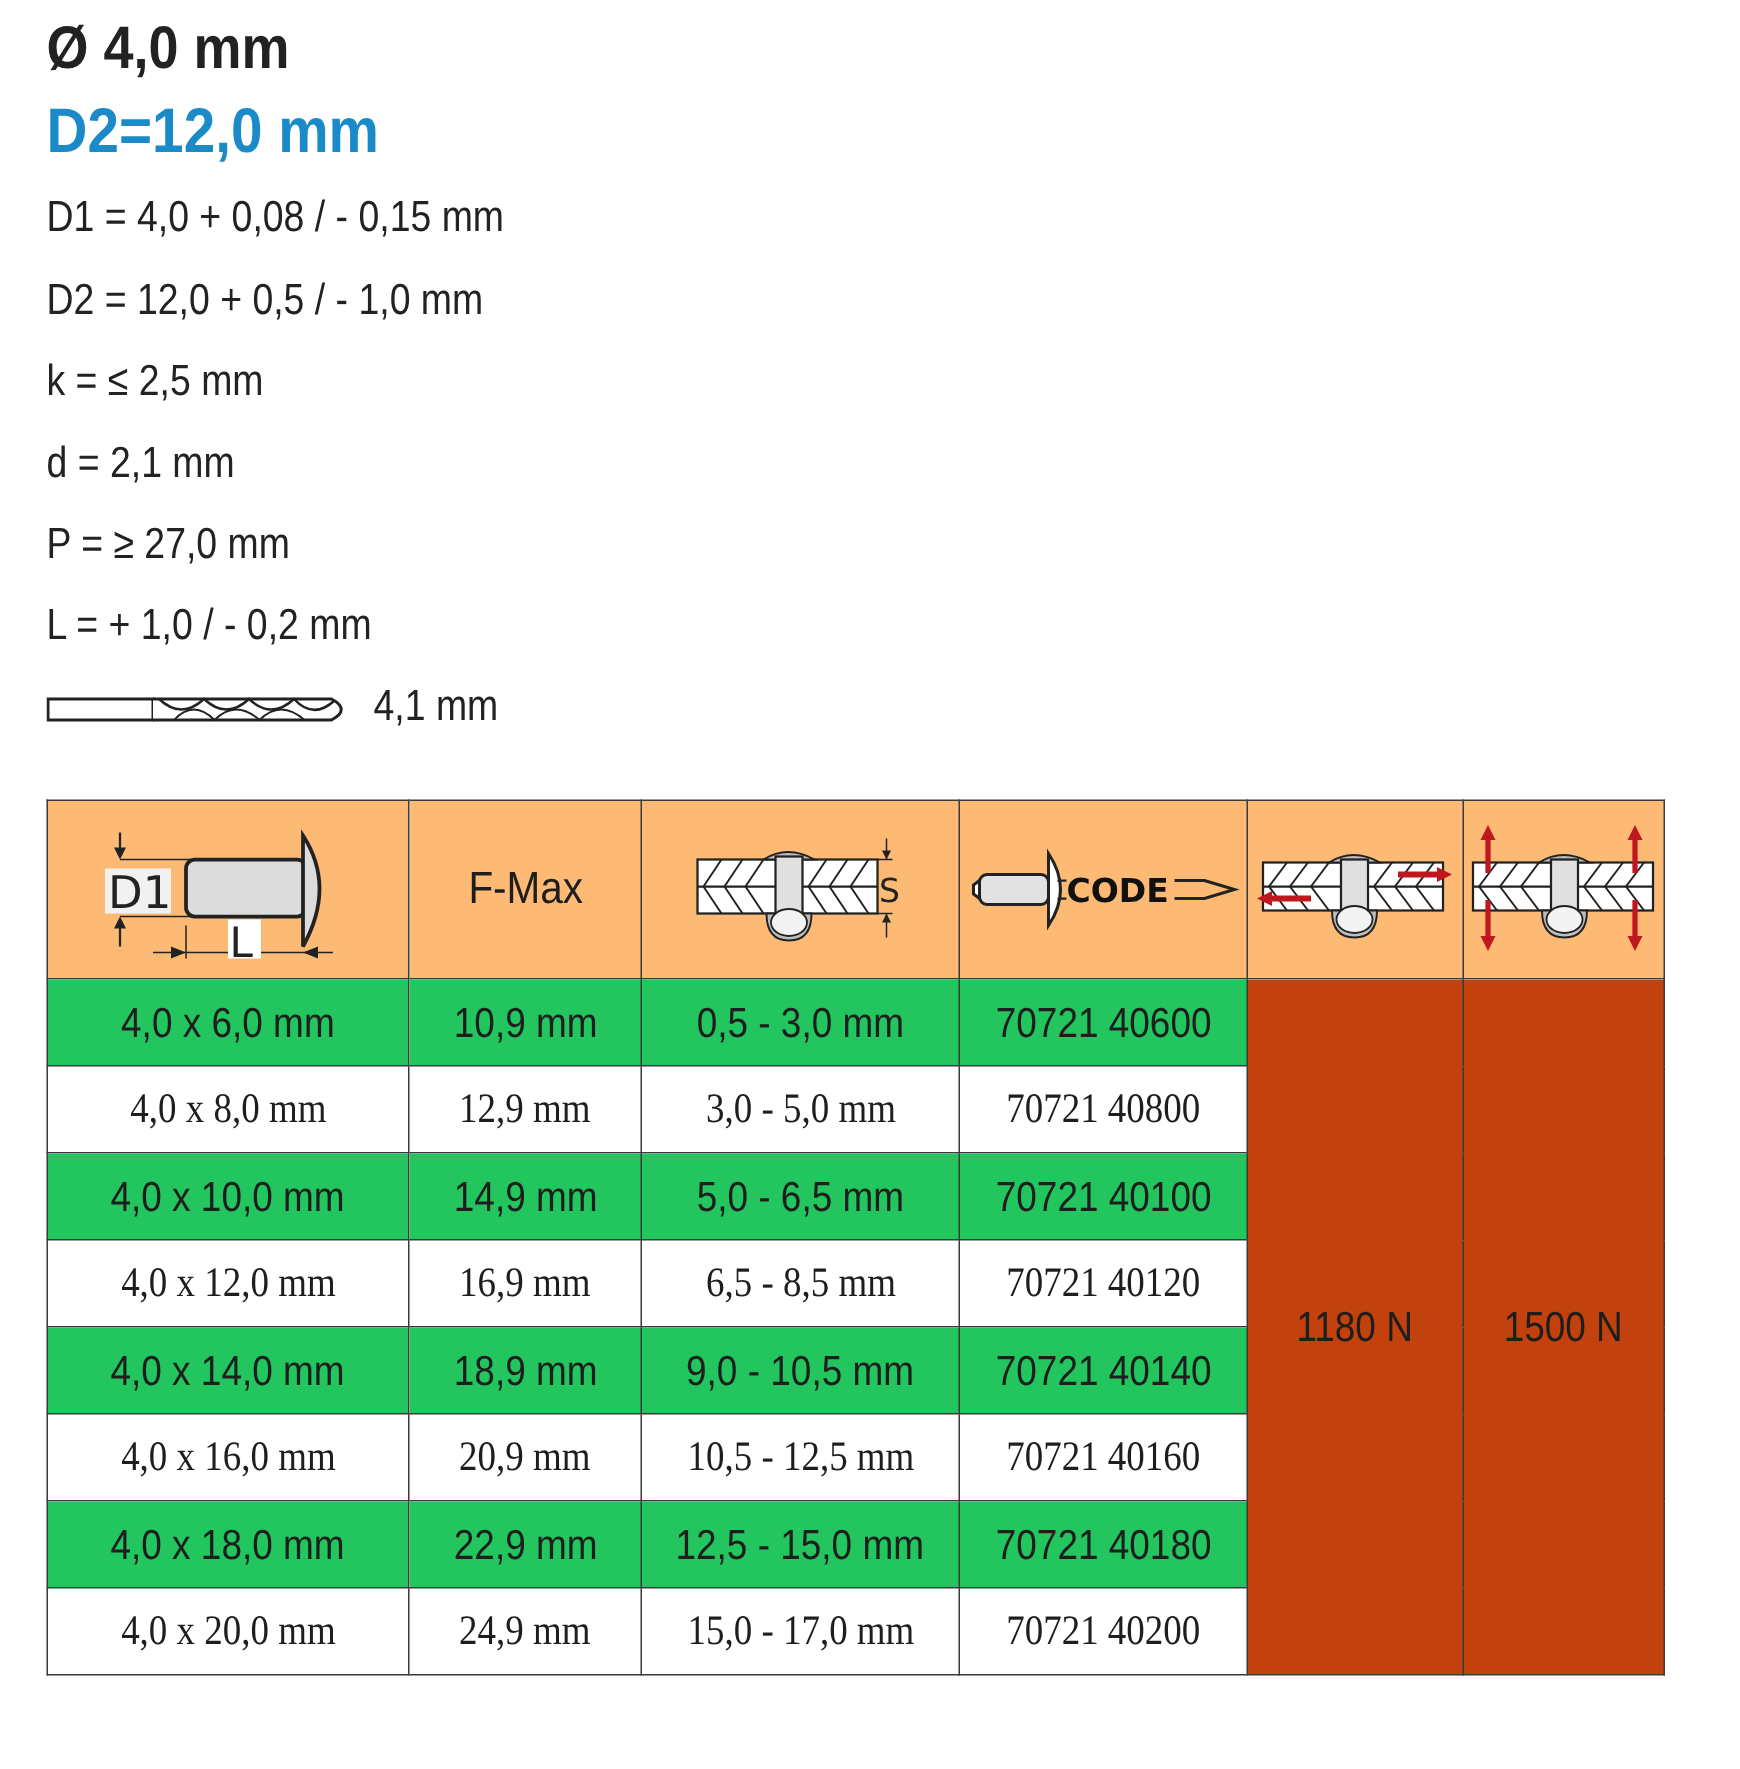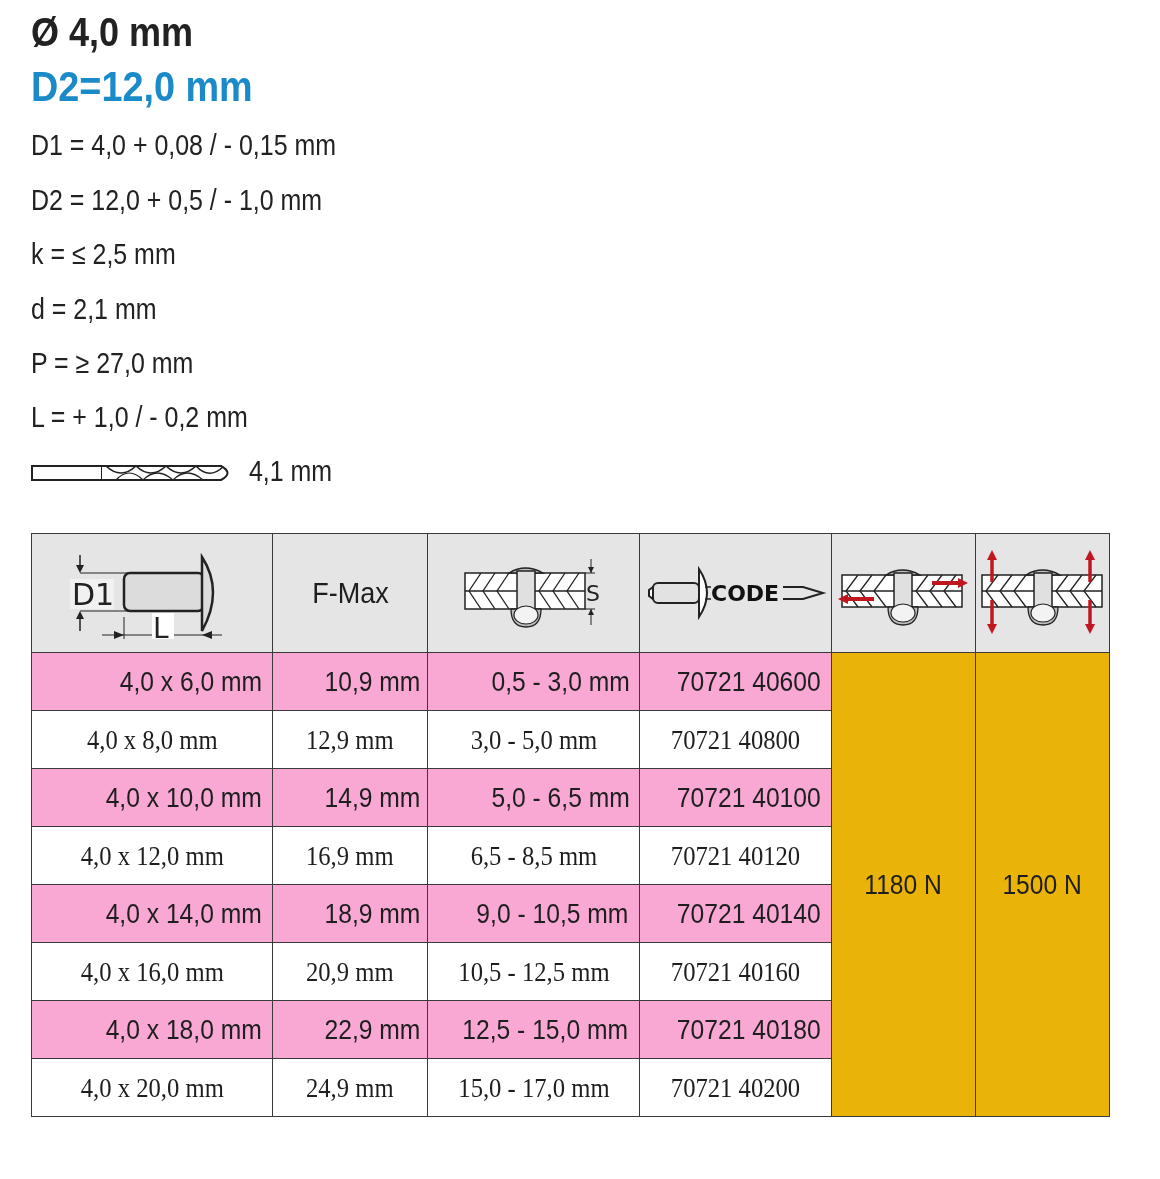--- a/index.html
+++ b/index.html
@@ -12,25 +12,25 @@
     .spec { position: absolute; left: 31px; font-size: 29px; color: #222;
             transform: scaleX(0.86); transform-origin: left top; white-space: nowrap; }
     .drill { position: absolute; left: 31px; top: 463px; width: 205px; height: 20px; }
     .drill-label { position: absolute; left: 249px; top: 455px; font-size: 29px; color:#222;
                    transform: scaleX(0.86); transform-origin: left top; }
 
     table.spec-table { position: absolute; left: 31px; top: 533px; border-collapse: collapse;
                        width: 1078px; table-layout: fixed; }
     .spec-table td { border: 1.5px solid #3a3a3a; text-align: center; vertical-align: middle;
                      padding: 0; font-size: 28px; color: #1e1e1e; white-space: nowrap; overflow: hidden; }
-    .spec-table tr.hdr td { height: 118px; background: #e5e5e5; text-decoration: underline; }
+    .spec-table tr.hdr td { height: 118px; background: #fdba74; text-decoration: underline; }
     .spec-table tr.row td { height: 57px; }
-    .spec-table tr.row.shade td.c { background: #f9a8d4; text-align: right; }
+    .spec-table tr.row.shade td.c { background: #22c55e; }
     .spec-table tr.row.plain td.c { background: #ffffff; font-family: Liberation Serif, serif; }
-    .spec-table td.merged { background: #eab308; }
+    .spec-table td.merged { background: #c2410c; }
     .cell-text { display: inline-block; transform: scaleX(0.88); }
     .fmax { font-size: 30px; display:inline-block; transform: scaleX(0.9); }
     svg { display: block; margin: 0 auto; }
   </style>
 </head>
 <body>
 
 <div class="title1">Ø 4,0 mm</div>
 <div class="title2" style="color:#1a8ac9;">D2=12,0 mm</div>
 

